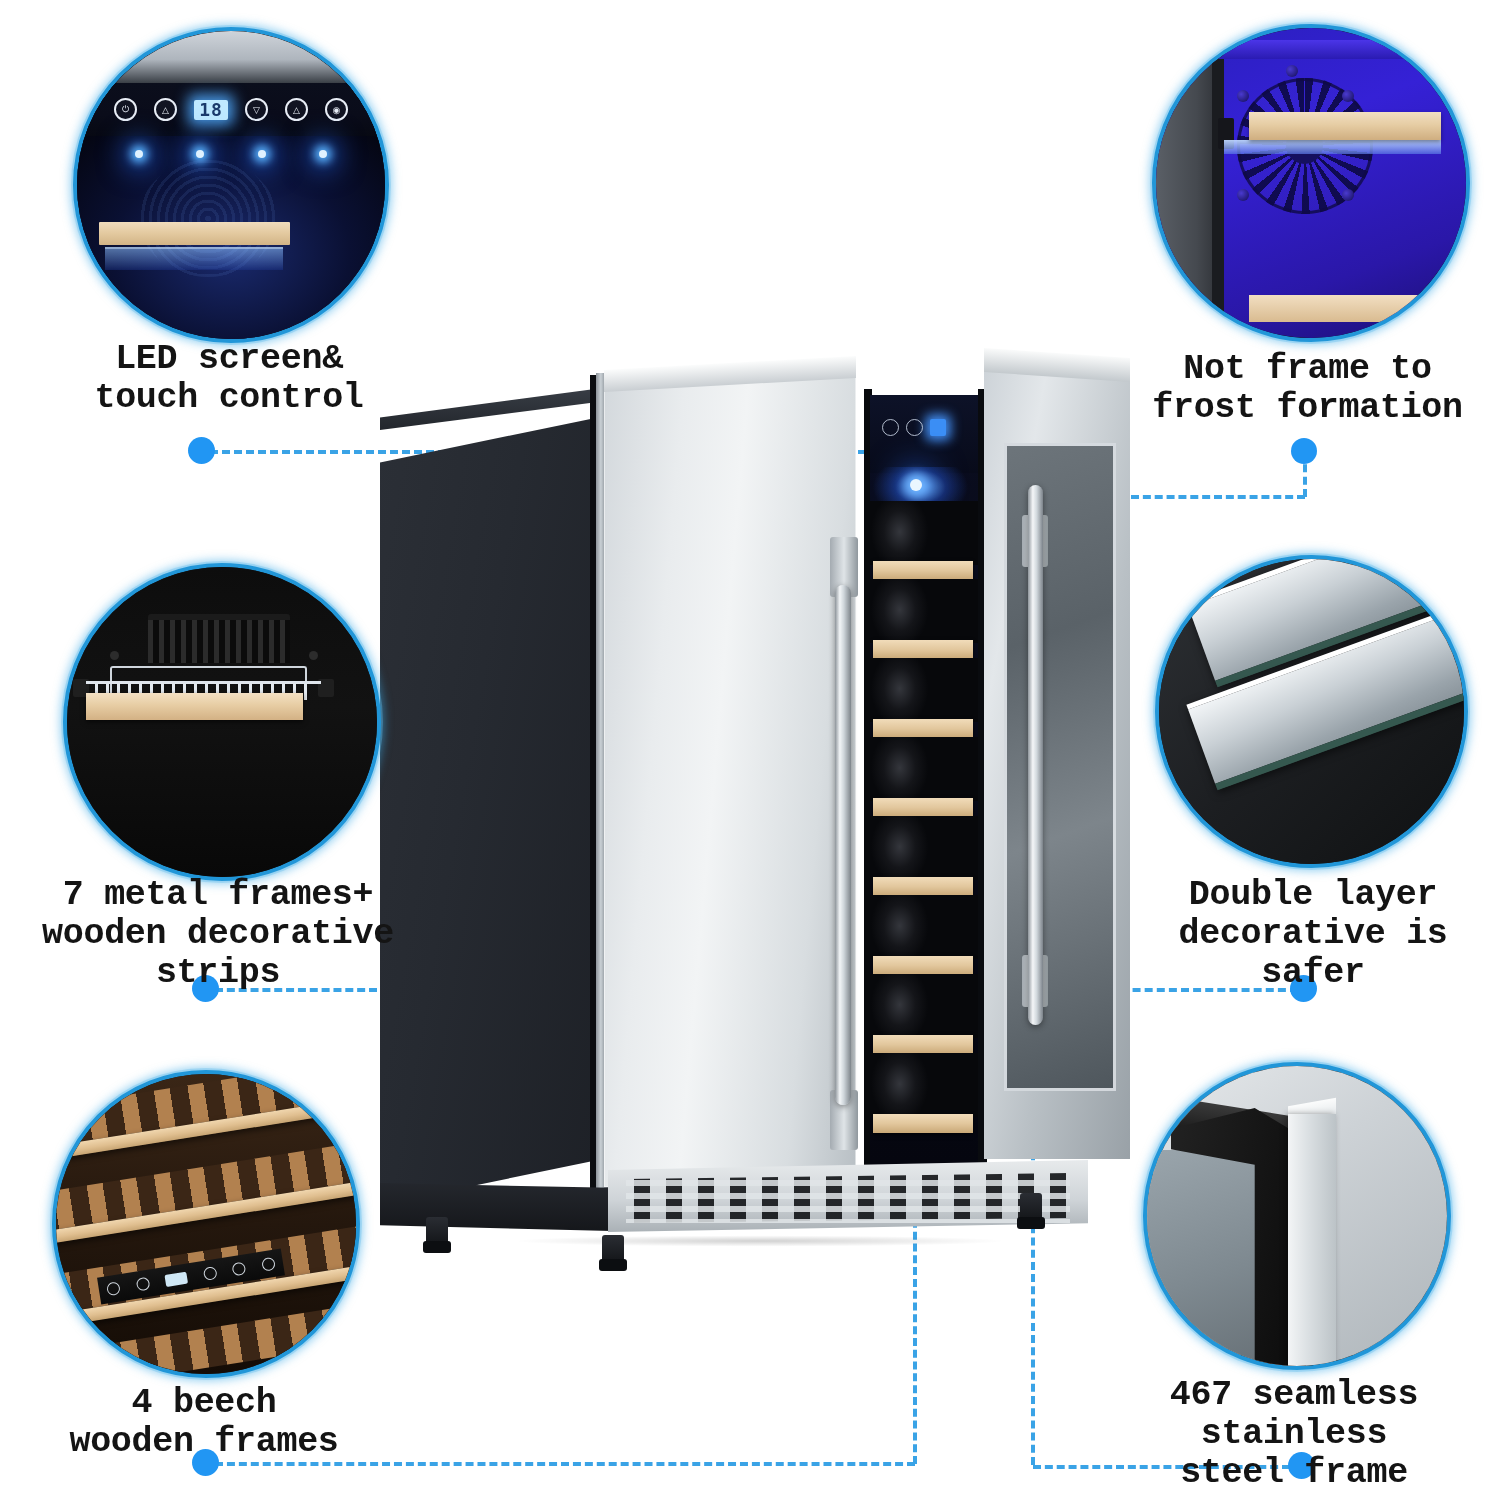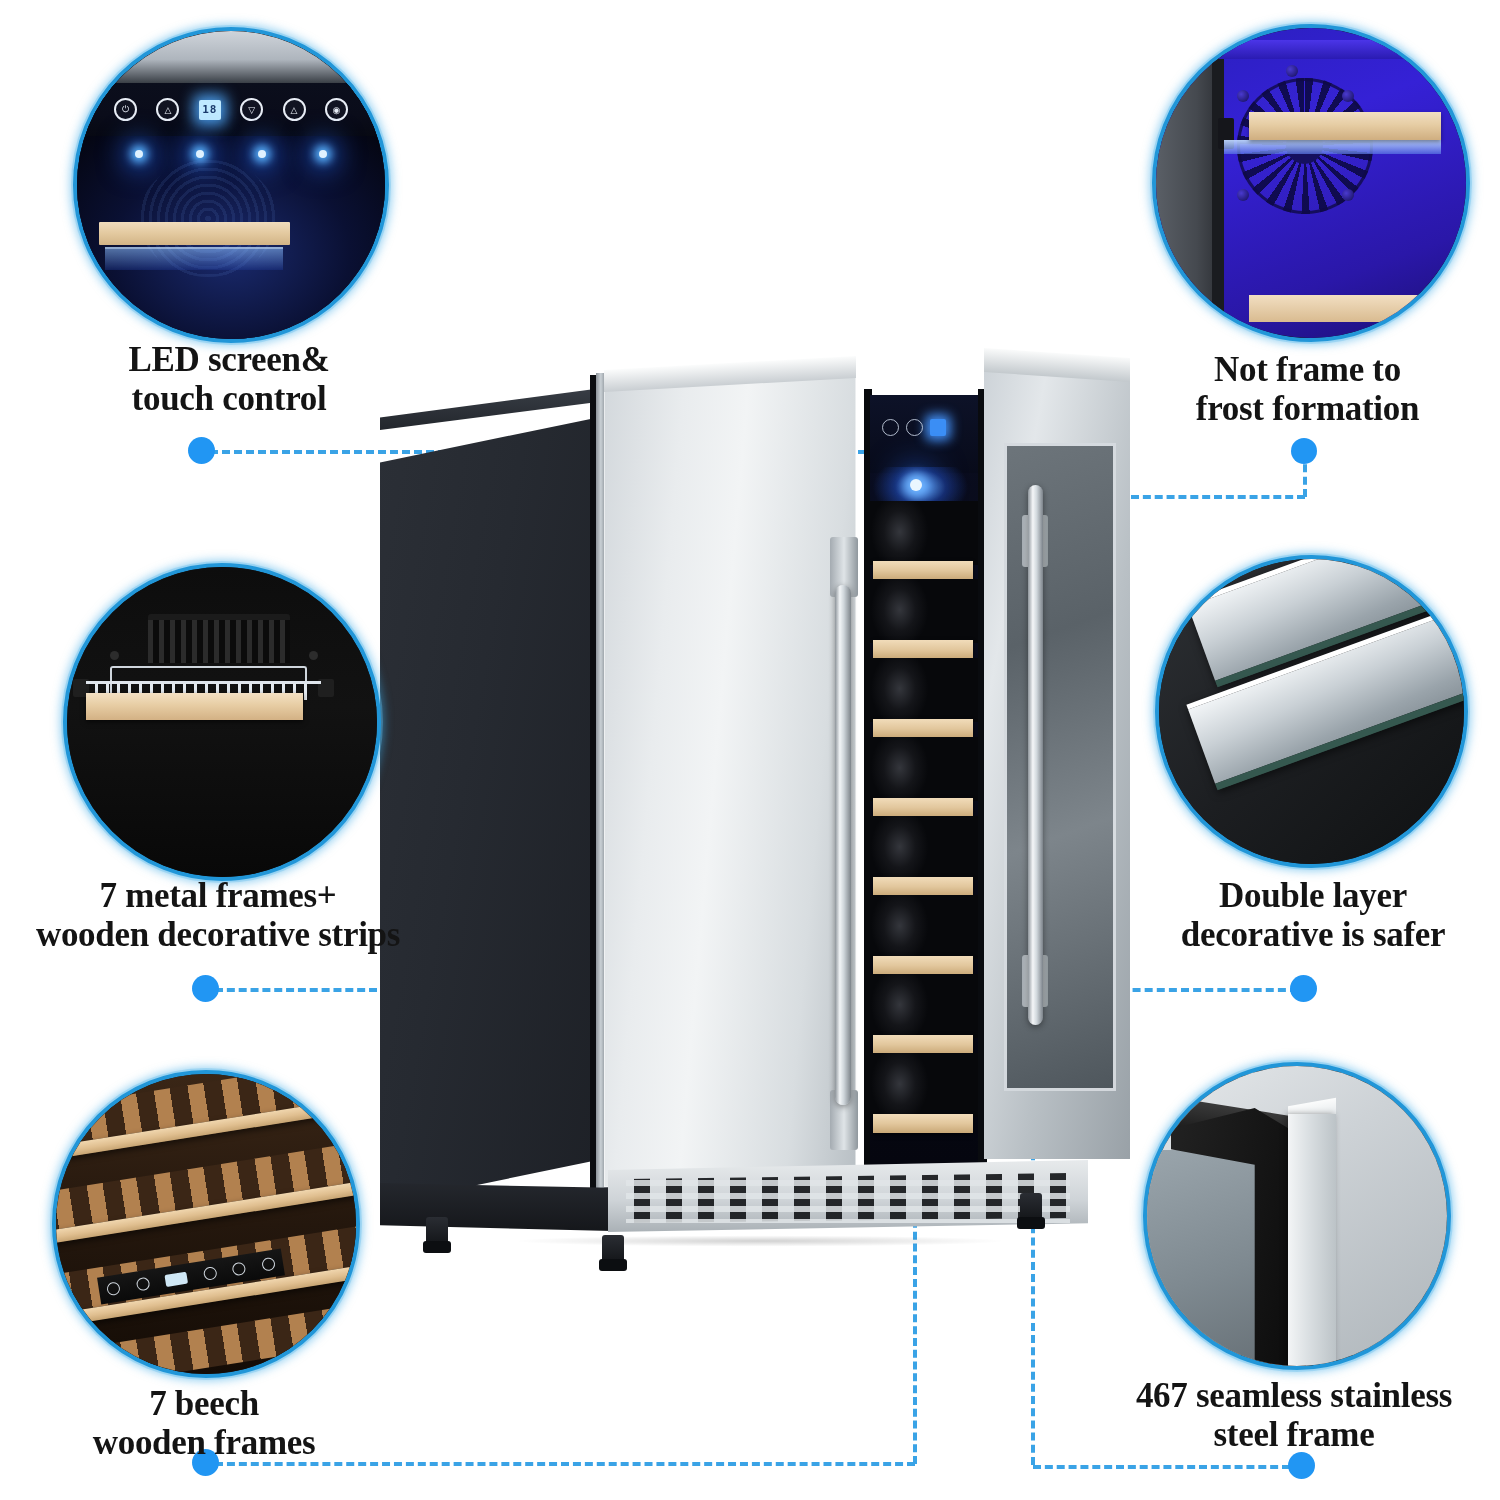--- a/index.html
+++ b/index.html
@@ -9,21 +9,21 @@
   
   .callout{position:absolute;}
   .circle{
     position:absolute;border-radius:50%;overflow:hidden;
     border:4px solid #2196d8;
     box-shadow:0 0 10px 3px rgba(60,170,230,.55), 0 0 0 2px rgba(120,200,240,.35);
     background:#111;
   }
   .cap{
     position:absolute;text-align:center;font-weight:bold;color:#141414;
-    font-family:Liberation Serif, serif;letter-spacing:-.3px;
+    font-family:Liberation Mono, monospace;letter-spacing:-.3px;
     line-height:1.12;white-space:pre-line;
   }
 
   
   .hline{position:absolute;height:0;border-top:4px dashed #3aa3e6;}
   .vline{position:absolute;width:0;border-left:4px dashed #3aa3e6;}
   .dot{position:absolute;border-radius:50%;background:#2196f3;}
 
   
   .p1{position:absolute;inset:0;background:
@@ -31,23 +31,23 @@
       linear-gradient(180deg,#05060e 0%,#0b1030 100%);}
   .p1 .topbar{position:absolute;left:0;top:0;width:100%;height:17%;
       background:linear-gradient(180deg,#cfd4da 0%,#aeb5bd 55%,#3a3f46 100%);}
   .p1 .panel{position:absolute;left:0;top:17%;width:100%;height:17%;
       background:linear-gradient(180deg,#0b0e1c 0%,#0a0c1a 60%,#070913 100%);}
   .p1 .icons{position:absolute;left:12%;top:19.5%;width:76%;height:12%;
       display:flex;align-items:center;justify-content:space-between;}
   .p1 .ic{width:19px;height:19px;border-radius:50%;border:2px solid #e8edf5;
       display:flex;align-items:center;justify-content:center;
       font-size:9px;color:#e8edf5;background:rgba(255,255,255,.03);}
-  .p1 .lcd{width:22px;height:20px;background:#bfe9ff;border-radius:2px;
+  .p1 .lcd{width:34px;height:20px;background:#bfe9ff;border-radius:2px;
       display:flex;align-items:center;justify-content:center;
-      box-shadow:0 0 14px 6px rgba(80,170,255,.85);font-size:11px;
+      box-shadow:0 0 14px 6px rgba(80,170,255,.85);font-size:18px;
       font-family:"DejaVu Sans Mono",monospace;font-weight:bold;color:#1b3a6b;letter-spacing:1px;text-align:right;}
   .p1 .leds{position:absolute;left:10%;top:35%;width:80%;height:10%;
       display:flex;justify-content:space-around;align-items:center;}
   .p1 .led{width:8px;height:8px;border-radius:50%;background:#dff2ff;
       box-shadow:0 0 8px 5px rgba(90,180,255,.95),0 0 26px 12px rgba(40,110,255,.55);}
   .p1 .fan{position:absolute;left:20%;top:42%;width:45%;height:38%;border-radius:50%;
       background:repeating-radial-gradient(circle at 50% 50%, rgba(120,170,255,.10) 0 3px, rgba(10,20,60,.0) 3px 8px);}
   .p1 .wood{position:absolute;left:7%;top:62%;width:62%;height:7.5%;
       background:linear-gradient(180deg,#f0dcbd 0%,#e3c99f 50%,#d2b486 100%);border-radius:1px;}
   .p1 .shelfglass{position:absolute;left:9%;top:70%;width:58%;height:7%;
@@ -424,21 +424,21 @@
           <span class="cl"></span>
           <span class="ci"></span>
           <span class="ci"></span>
           <span class="ci"></span>
         </div>
         <div class="shelf" style="top:84%;">
           <div class="slats"></div>
         </div>
       </div>
     </div>
-    <div class="cap" style="left:30px;top:1384px;width:348px;font-size:35px;">7 beech
+    <div class="cap" style="left:30px;top:1384px;width:348px;font-size:35px;">4 beech
 wooden frames</div>
   </div>
 
   <div class="callout">
     <div class="circle" style="left:1143px;top:1062px;width:300px;height:300px;">
       <div class="p6">
         <div class="innerglass"></div>
         <div class="gasketL"></div>
         <div class="gasket"></div>
         <div class="steeltop"></div>

